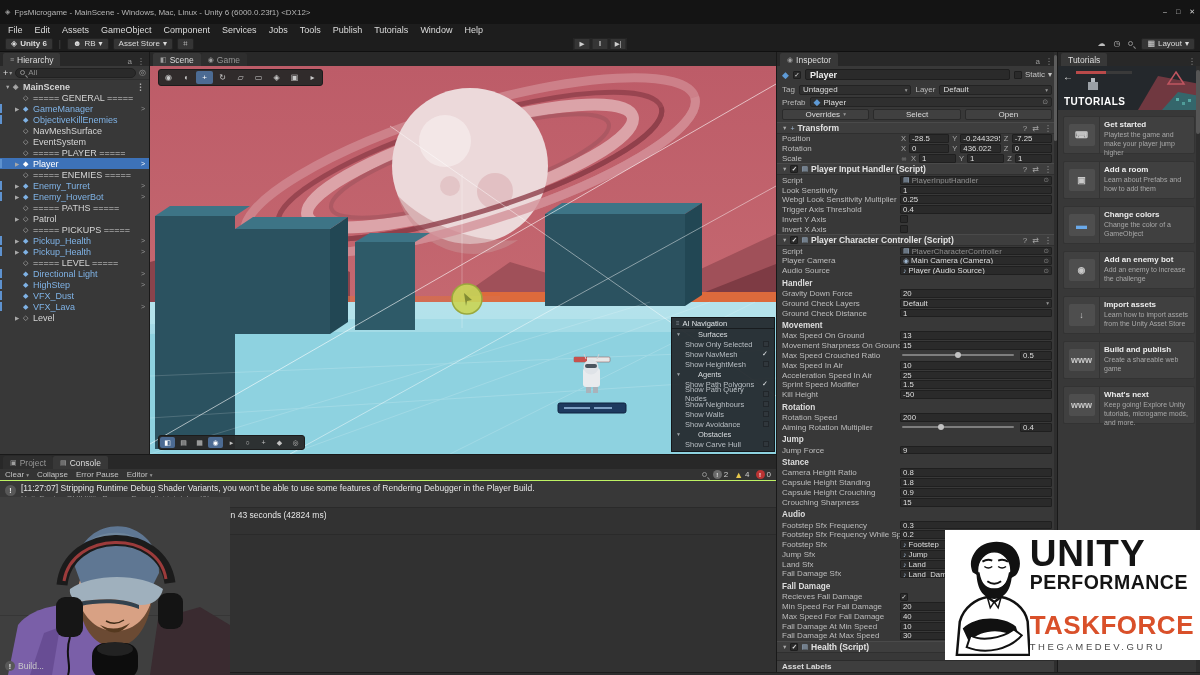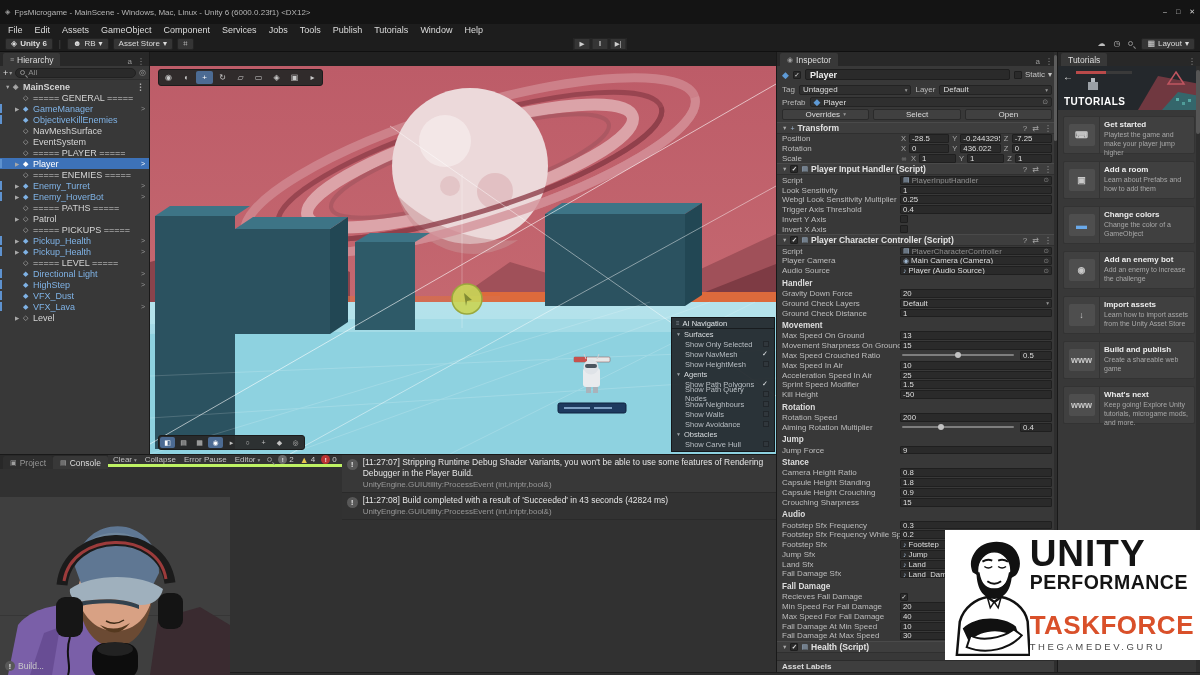--- a/index.html
+++ b/index.html
@@ -59,29 +59,29 @@
   .scene svg.viewport{position:absolute;left:0;top:14px}
   .overlay-tools{position:absolute;left:8px;top:17px;background:rgba(40,40,40,.95);border:1px solid #1c1c1c;border-radius:3px;display:flex;padding:1px;gap:1px;z-index:4}
   .ot-btn{width:17px;height:13px;display:flex;align-items:center;justify-content:center;font-size:8px;color:#c9c9c9;border-radius:2px}
   .ot-btn.active{background:#4c6b93;color:#fff}
   .overlay-bottom{position:absolute;left:8px;bottom:4px;background:rgba(40,40,40,.95);border:1px solid #1c1c1c;border-radius:3px;display:flex;padding:1px;gap:1px;z-index:4}
   .ob-btn{width:15px;height:11px;display:flex;align-items:center;justify-content:center;font-size:7px;color:#c2c2c2;border-radius:2px}
   .ob-btn.active{background:#4c6b93;color:#fff}
   .nav-overlay{position:absolute;right:1px;bottom:2px;width:104px;background:rgba(34,39,43,.93);border:1px solid #14171a;font-size:7.5px;color:#ccd1d5;z-index:4;padding-bottom:2px}
   .nv-title{display:flex;align-items:center;gap:3px;height:11px;padding:0 4px;font-size:7.5px;color:#dfe3e6;border-bottom:1px solid #181c1f}
   .nv-grip{color:#8a9096;font-size:6px}
-  .nv-group{display:flex;align-items:center;gap:3px;height:10px;padding:0 4px;color:#d8dcdf}
+  .nv-group{display:flex;align-items:center;gap:17px;height:10px;padding:0 4px;color:#d8dcdf}
   .nv-group .arr{font-size:5px;color:#9aa0a5}
   .nv-item{display:flex;align-items:center;height:10px;padding:0 5px 0 13px;color:#b9bfc4}
   .nv-item .nv-chk{margin-left:auto;width:8px;text-align:center;font-size:7px;color:#e4e8ea}
   .nv-item .nv-box{margin-left:auto;width:6px;height:6px;background:#30373c;border:1px solid #21262a}
 
   
-  .console{flex:1;display:flex;flex-direction:row;background:#313131;border-top:1px solid #191919}
-  .c-toolbar{height:12px;background:#333;border-bottom:3px solid #bef264;display:flex;align-items:center;gap:7px;padding:0 5px;font-size:8px;color:#c3c3c3;flex:none}
+  .console{flex:1;display:flex;flex-direction:column;background:#313131;border-top:1px solid #191919}
+  .c-toolbar{height:12px;background:#333;border-bottom:1px solid #bef264;display:flex;align-items:center;gap:7px;padding:0 5px;font-size:8px;color:#c3c3c3;flex:none}
   .c-btn{display:flex;align-items:center;gap:2px}
   .c-btn .dd{font-size:5.5px;color:#999}
   .c-right{margin-left:auto;display:flex;align-items:center;gap:6px}
   .badge{display:flex;align-items:center;gap:2px;font-size:8px;color:#cfcfcf}
   .b-ico{width:9px;height:9px;border-radius:50%;display:flex;align-items:center;justify-content:center;font-size:6px;font-weight:bold;background:#6a6a6a;color:#e9e9e9}
   .b-ico.warn{background:none;color:#e6c74c;font-size:9px;border-radius:0}
   .b-ico.err{background:#b33;color:#fff}
   .c-msgs{flex:1;overflow:hidden}
   .c-msg{display:flex;gap:5px;padding:2px 5px;border-bottom:1px solid #2a2a2a;background:#383838;align-items:flex-start}
   .c-msg.alt{background:#323232}
@@ -378,20 +378,30 @@
               </div>
               <div class="h-row child">
                 <span class="arr">▶</span>
                 <span class="ico">◇</span>
                 <span class="lbl">Level</span>
               </div>
             </div>
         </div>
 
         <div class="scene">
+          <div class="tabbar" id="scene-tabs">
+              <span class="tab">
+                <span class="t-ico">◧</span>
+                <span>Scene</span>
+              </span>
+              <span class="tab inactive">
+                <span class="t-ico">◉</span>
+                <span>Game</span>
+              </span>
+            </div>
 
           <svg class="viewport" width="626" height="388" viewBox="0 0 626 388">
             <defs>
               <linearGradient id="sky" x1="0" y1="0" x2="0" y2="1">
                 <stop offset="0" stop-color="#bd5c68"></stop>
                   <stop offset="1" stop-color="#c96f75"></stop>
               </linearGradient>
               <linearGradient id="floor" x1="0" y1="0" x2="0" y2="1">
                 <stop offset="0" stop-color="#aadde8"></stop>
                   <stop offset="1" stop-color="#8acadc"></stop>

